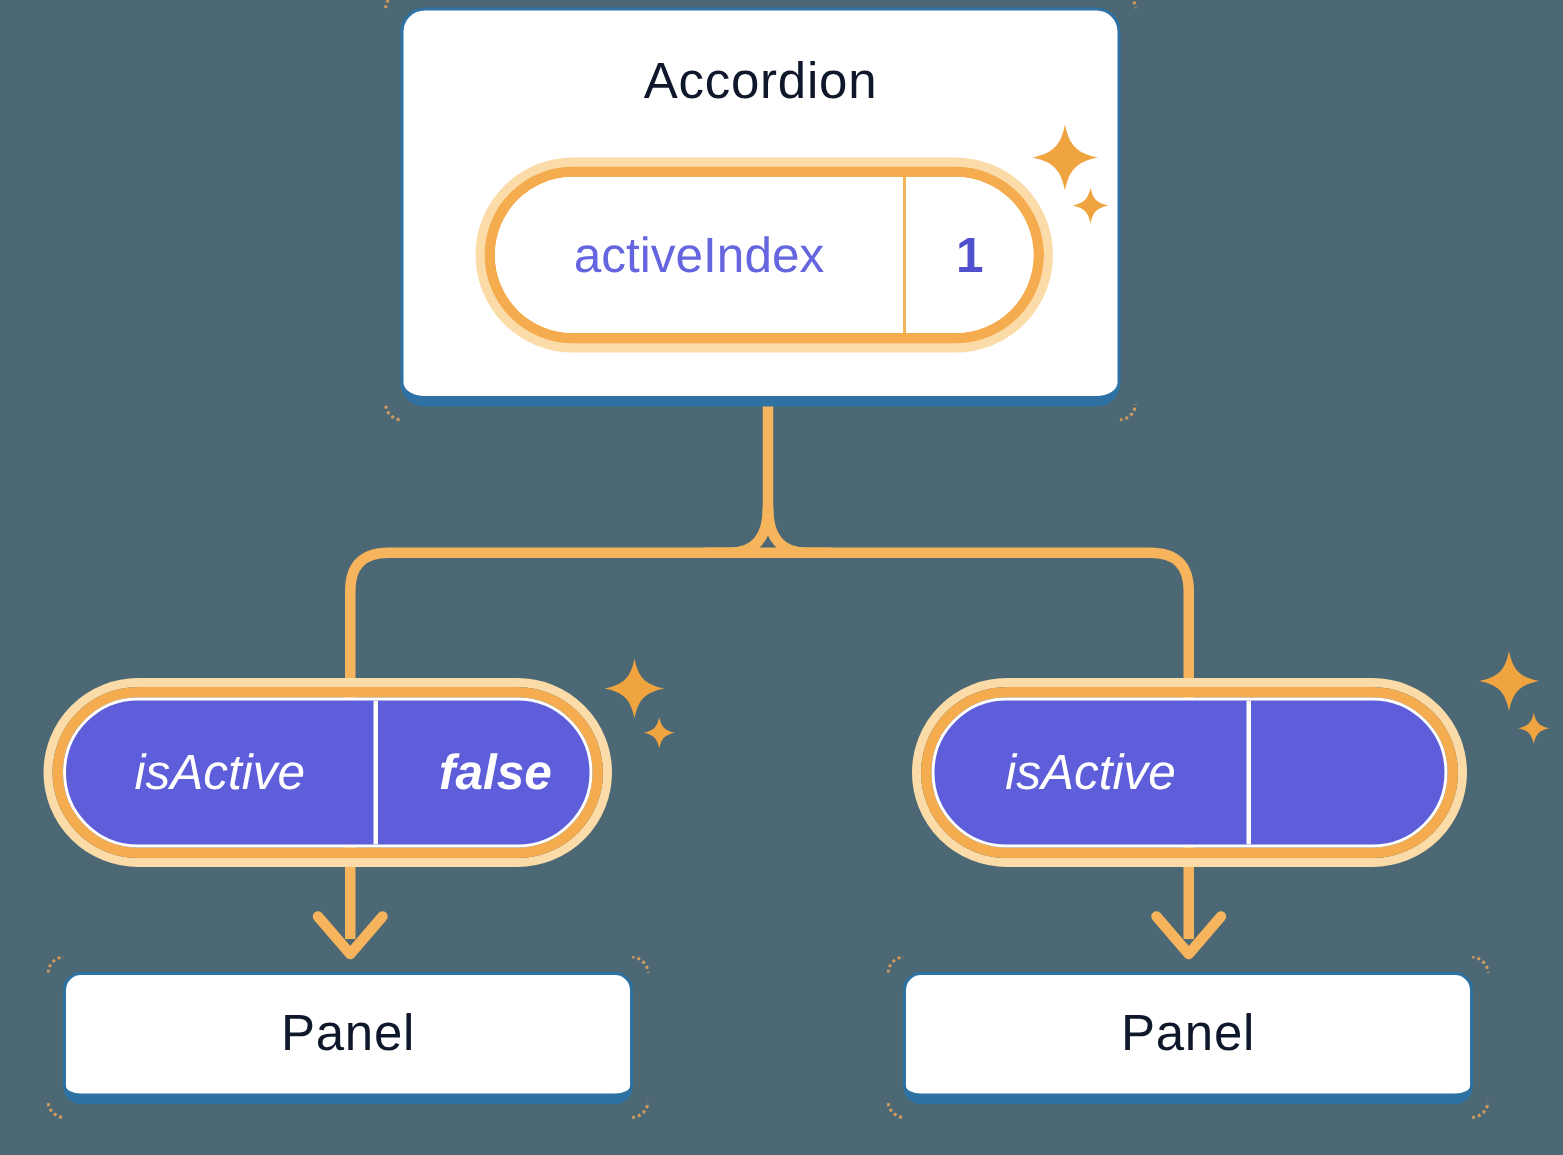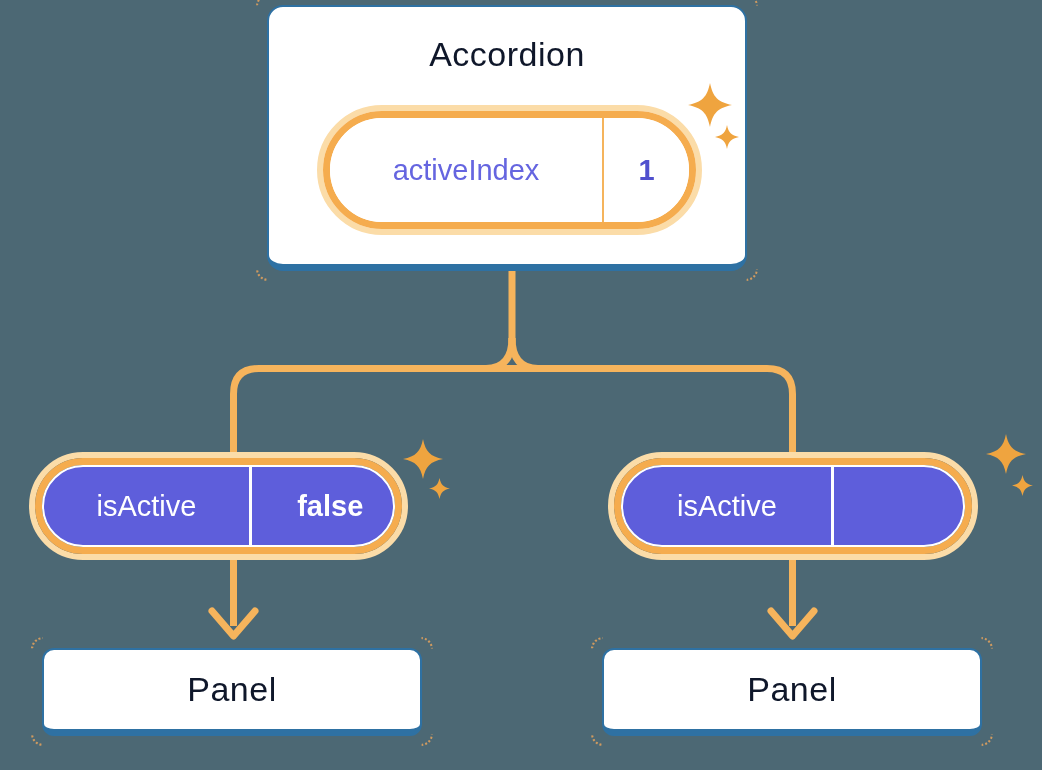--- a/index.html
+++ b/index.html
@@ -75,39 +75,39 @@
     display: flex;
     align-items: stretch;
     border-radius: 999px;
     width: 100%; height: 100%;
     overflow: hidden;
   }
   .pill-section {
     display: flex;
     align-items: center;
     justify-content: center;
-    font-size: 29px;
+    font-size: 33px;
   }
 
   
   .state-pill {
     position: absolute;
     left: 48px; top: 98px;
     width: 385px; height: 130px;
   }
   .state-core { background: #FFFFFF; }
   .state-core .label { width: 272px; color: #6565E0; }
   .state-core .divider { width: 2px; background: #F5B45C; }
   .state-core .value { flex: 1; color: #5050CE; font-weight: bold; }
 
   
   .prop-group {
     position: absolute;
     z-index: 2;
-    width: 379px; height: 108px;
+    width: 379px; height: 126px; font-style: italic;
   }
   .prop-group.right { width: 370px; }
   .prop-left  { left: 29px;  top: 452px; }
   .prop-right { left: 608px; top: 452px; }
   .prop-pill { width: 100%; height: 100%; }
   .prop-core {
     background: #5E5EDB;
     border: 2.5px solid #FFFFFF;
   }
   .prop-core .label { color: #FFFFFF; }

